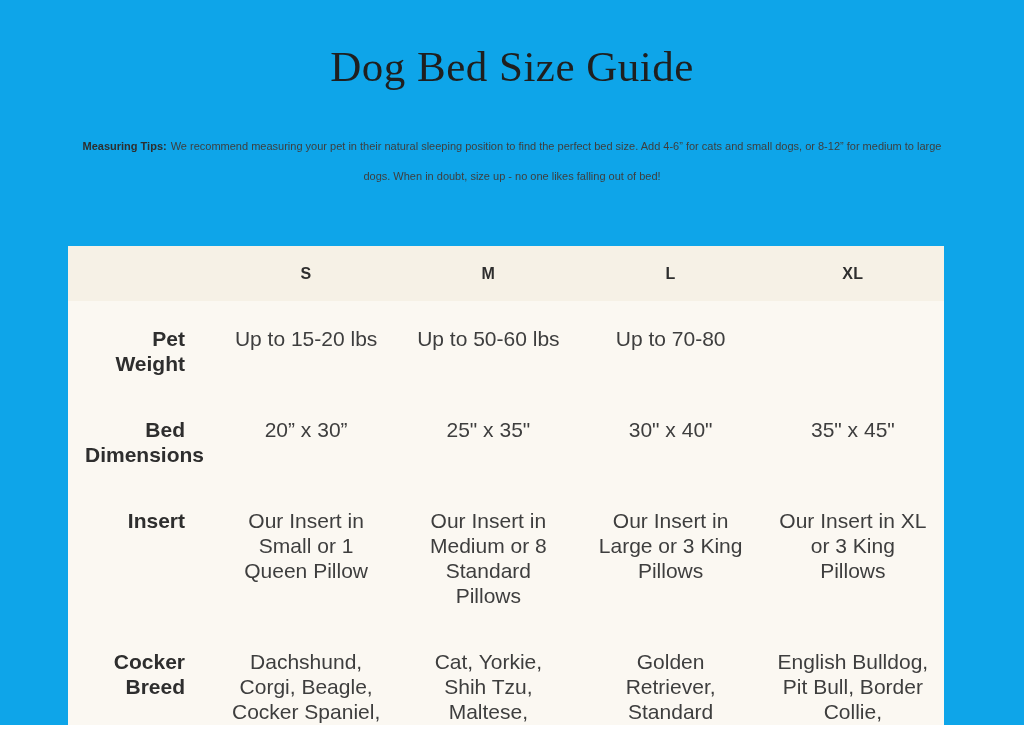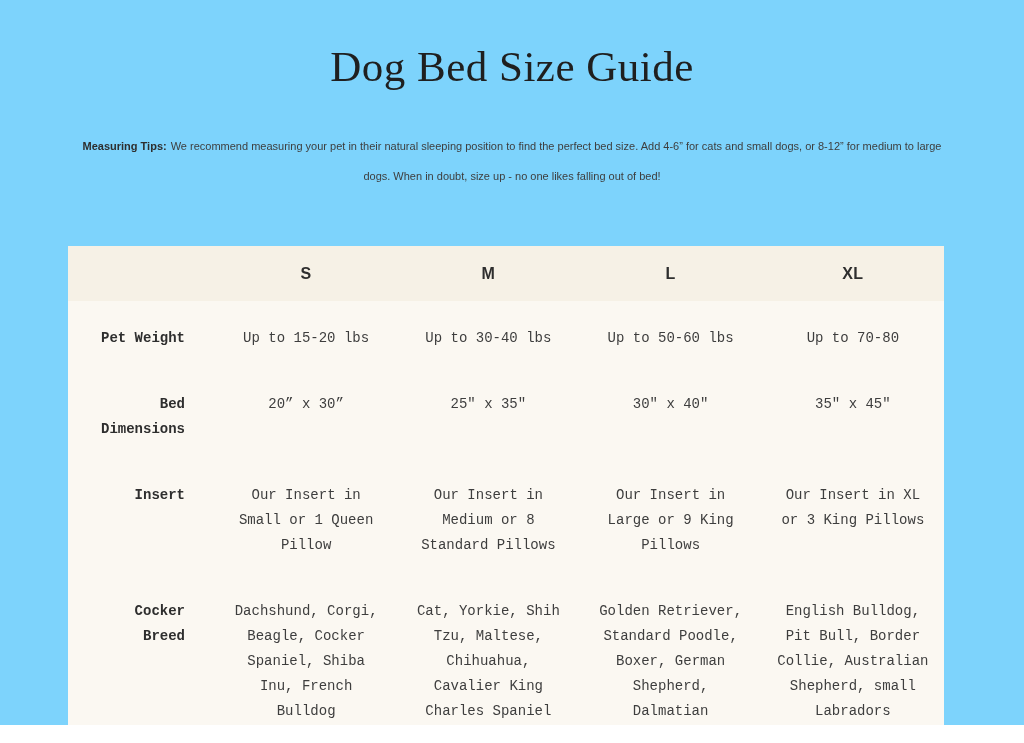--- a/index.html
+++ b/index.html
@@ -5,21 +5,21 @@
   * { margin: 0; padding: 0; box-sizing: border-box; }
   html, body {
     background: #ffffff;
     width: 1024px;
     font-family: "Liberation Sans", sans-serif;
   }
   .page {
     position: relative;
     width: 1024px;
     height: 725px;
-    background: #7dd3fc;
+    background: #0ea5e9;
     overflow: hidden;
   }
   .title {
     margin-top: 42px;
     text-align: center;
     font-family: "Liberation Serif", "DejaVu Serif", serif;
     font-weight: 400;
     font-size: 43px;
     letter-spacing: 0.5px;
     color: var(--title-color, #1f1f1f);
@@ -65,24 +65,23 @@
     overflow: hidden;
   }
   .tr {
     display: grid;
     grid-template-columns: 147px repeat(4, 1fr);
     align-items: start;
   }
   .tr + .tr { margin-top: 41px; }
   .td {
     text-align: center;
-    font-size: 14px;
+    font-size: 21px;
     line-height: 25px;
     color: var(--text-color, #3e3e3e);
-    font-family: Liberation Mono, monospace;
   }
   .td .cell-text {
     display: inline-block;
     max-width: 152px;
   }
   .td.label {
     text-align: right;
     padding-right: 30px;
     font-weight: 700;
     color: var(--label-color, #2e2e2e);
@@ -106,38 +105,37 @@
       <div class="th">M</div>
       <div class="th">L</div>
       <div class="th">XL</div>
     </div>
 
     <div class="tbody">
 
       <div class="tr">
         <div class="td label"><span class="cell-text">Pet Weight</span></div>
         <div class="td"><span class="cell-text">Up to 15-20 lbs</span></div>
-        <div class="td"><span class="cell-text">Up to 30-40 lbs</span></div>
         <div class="td"><span class="cell-text">Up to 50-60 lbs</span></div>
         <div class="td"><span class="cell-text">Up to 70-80</span></div>
       </div>
 
       <div class="tr">
         <div class="td label"><span class="cell-text">Bed Dimensions</span></div>
         <div class="td"><span class="cell-text">20” x 30”</span></div>
         <div class="td"><span class="cell-text">25" x 35"</span></div>
         <div class="td"><span class="cell-text">30" x 40"</span></div>
         <div class="td"><span class="cell-text">35" x 45"</span></div>
       </div>
 
       <div class="tr">
         <div class="td label"><span class="cell-text">Insert</span></div>
         <div class="td"><span class="cell-text">Our Insert in Small or 1 Queen Pillow</span></div>
         <div class="td"><span class="cell-text">Our Insert in Medium or 8 Standard Pillows</span></div>
-        <div class="td"><span class="cell-text">Our Insert in Large or 9 King Pillows</span></div>
+        <div class="td"><span class="cell-text">Our Insert in Large or 3 King Pillows</span></div>
         <div class="td"><span class="cell-text">Our Insert in XL or 3 King Pillows</span></div>
       </div>
 
       <div class="tr">
         <div class="td label"><span class="cell-text">Cocker Breed</span></div>
         <div class="td"><span class="cell-text">Dachshund, Corgi, Beagle, Cocker Spaniel, Shiba Inu, French Bulldog</span></div>
         <div class="td"><span class="cell-text">Cat, Yorkie, Shih Tzu, Maltese, Chihuahua, Cavalier King Charles Spaniel</span></div>
         <div class="td"><span class="cell-text">Golden Retriever, Standard Poodle, Boxer, German Shepherd, Dalmatian</span></div>
         <div class="td"><span class="cell-text">English Bulldog, Pit Bull, Border Collie, Australian Shepherd, small Labradors</span></div>
       </div>

